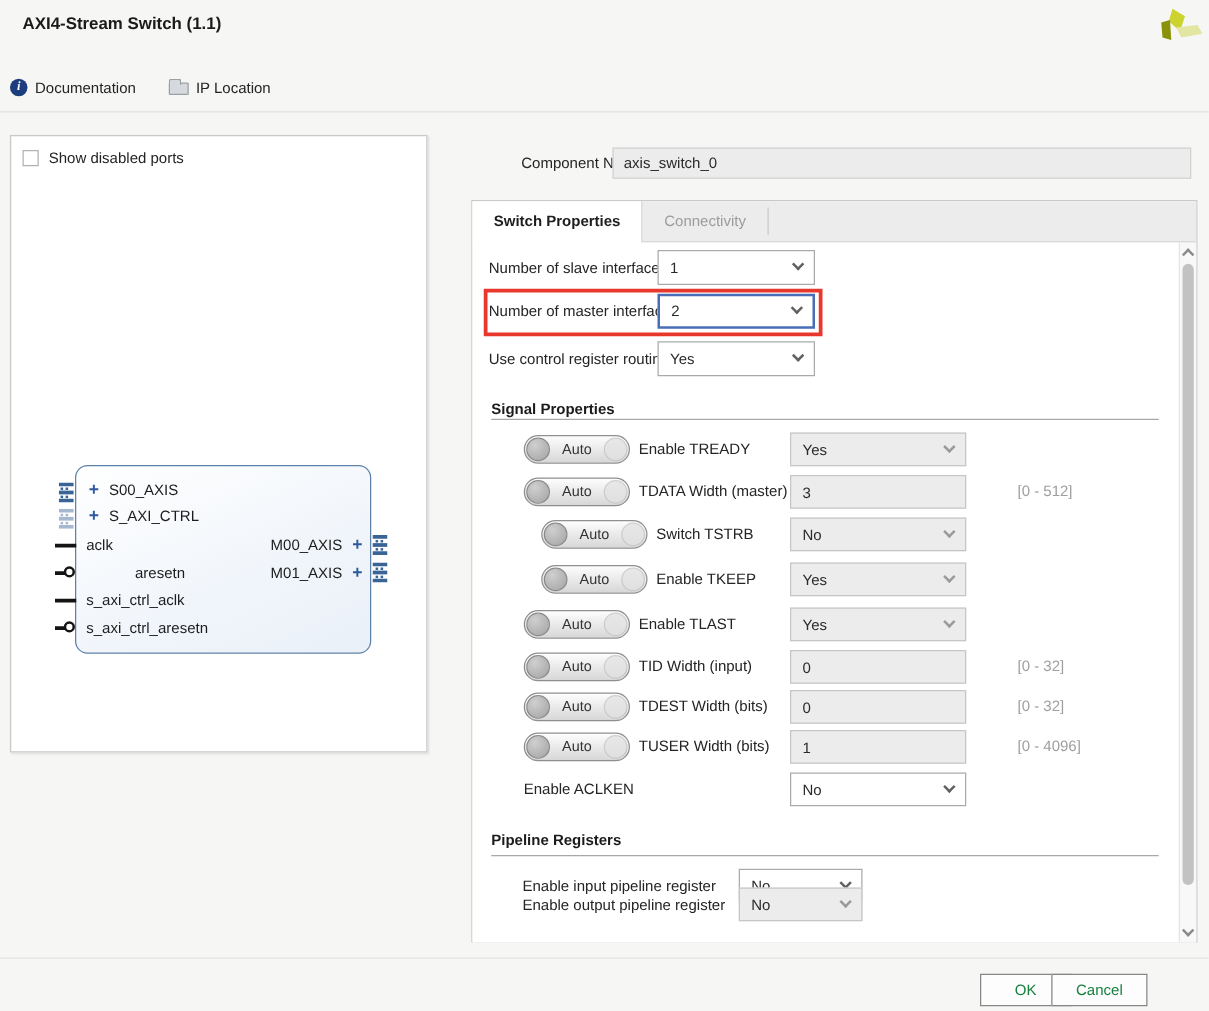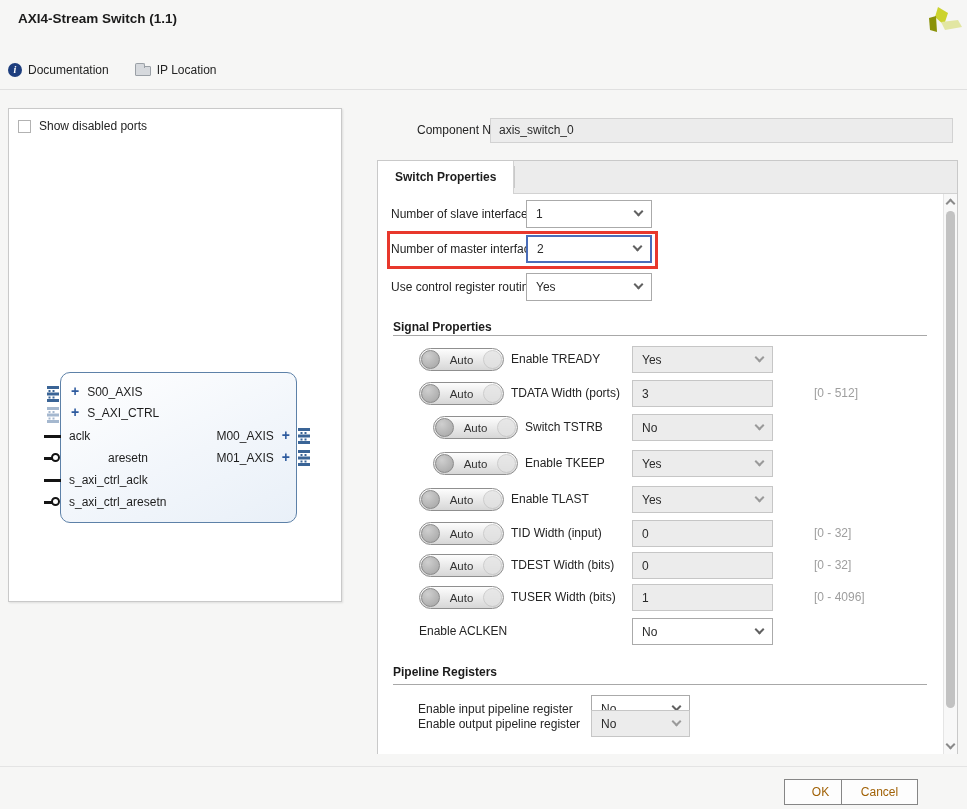--- a/index.html
+++ b/index.html
@@ -95,21 +95,21 @@
           background:radial-gradient(circle at 35% 30%, #cfcfcf, #a3a3a3); border:1px solid #8a8a8a; }
   .knob.rightk { left:auto; right:1px; background:#e2e2e2; border-color:#c2c2c2; opacity:.75; }
   .auto-label { position:absolute; left:0; width:100%; text-align:center; line-height:22px; font-size:11.5px; color:#333; }
 
   .prow { position:absolute; left:0; width:100%; height:28px; }
   .plabel { position:absolute; left:40px; line-height:28px; font-size:12px; color:#242424; white-space:nowrap; }
   .p-select { left:213px; width:99px; }
 
   
   .btn { position:absolute; top:779px; height:26px; background:#fdfdfd; border:1px solid #868686;
-         font-size:12px; color:#a16207; text-align:center; line-height:24px; cursor:pointer; }
+         font-size:12px; color:#15803d; text-align:center; line-height:24px; cursor:pointer; }
   .btn-ok { left:784px; width:73px; }
   .btn-cancel { left:841px; width:77px; }
 </style>
 </head>
 <body>
 
 <div id="app">
 
   <div class="dlg-title">AXI4-Stream Switch (1.1)</div>
   <svg class="logo" viewBox="0 0 40 40">
@@ -212,20 +212,21 @@
   </div>
 
   <div class="comp-row">
     <span class="comp-label">Component Name</span>
     <div class="comp-input">axis_switch_0</div>
   </div>
 
   <div class="prop-panel">
     <div class="tabbar">
       <div class="tab active">Switch Properties</div>
+      <div class="tab">Connectivity</div>
       <div class="tab-sep"></div>
     </div>
 
     <div class="panel-body">
 
       <div class="grow" style="top:6px;">
         <span class="glabel">Number of slave interfaces</span>
         <div class="select g-select">
           <span>1</span>
           <span class="chev"></span>
@@ -264,21 +265,21 @@
           <span class="chev"></span>
         </div>
       </div>
 
       <div class="srow" style="top:186px;">
         <div class="auto-toggle">
           <span class="knob"></span>
           <span class="auto-label">Auto</span>
           <span class="knob rightk"></span>
         </div>
-        <span class="rlabel">TDATA Width (ports)</span>
+        <span class="rlabel">TDATA Width (master)</span>
         <div class="numfield select s-ctrl disabledf">3</div>
         <span class="range">[0 - 512]</span>
       </div>
 
       <div class="srow" style="top:220px;">
         <div class="auto-toggle ind">
           <span class="knob"></span>
           <span class="auto-label">Auto</span>
           <span class="knob rightk"></span>
         </div>

